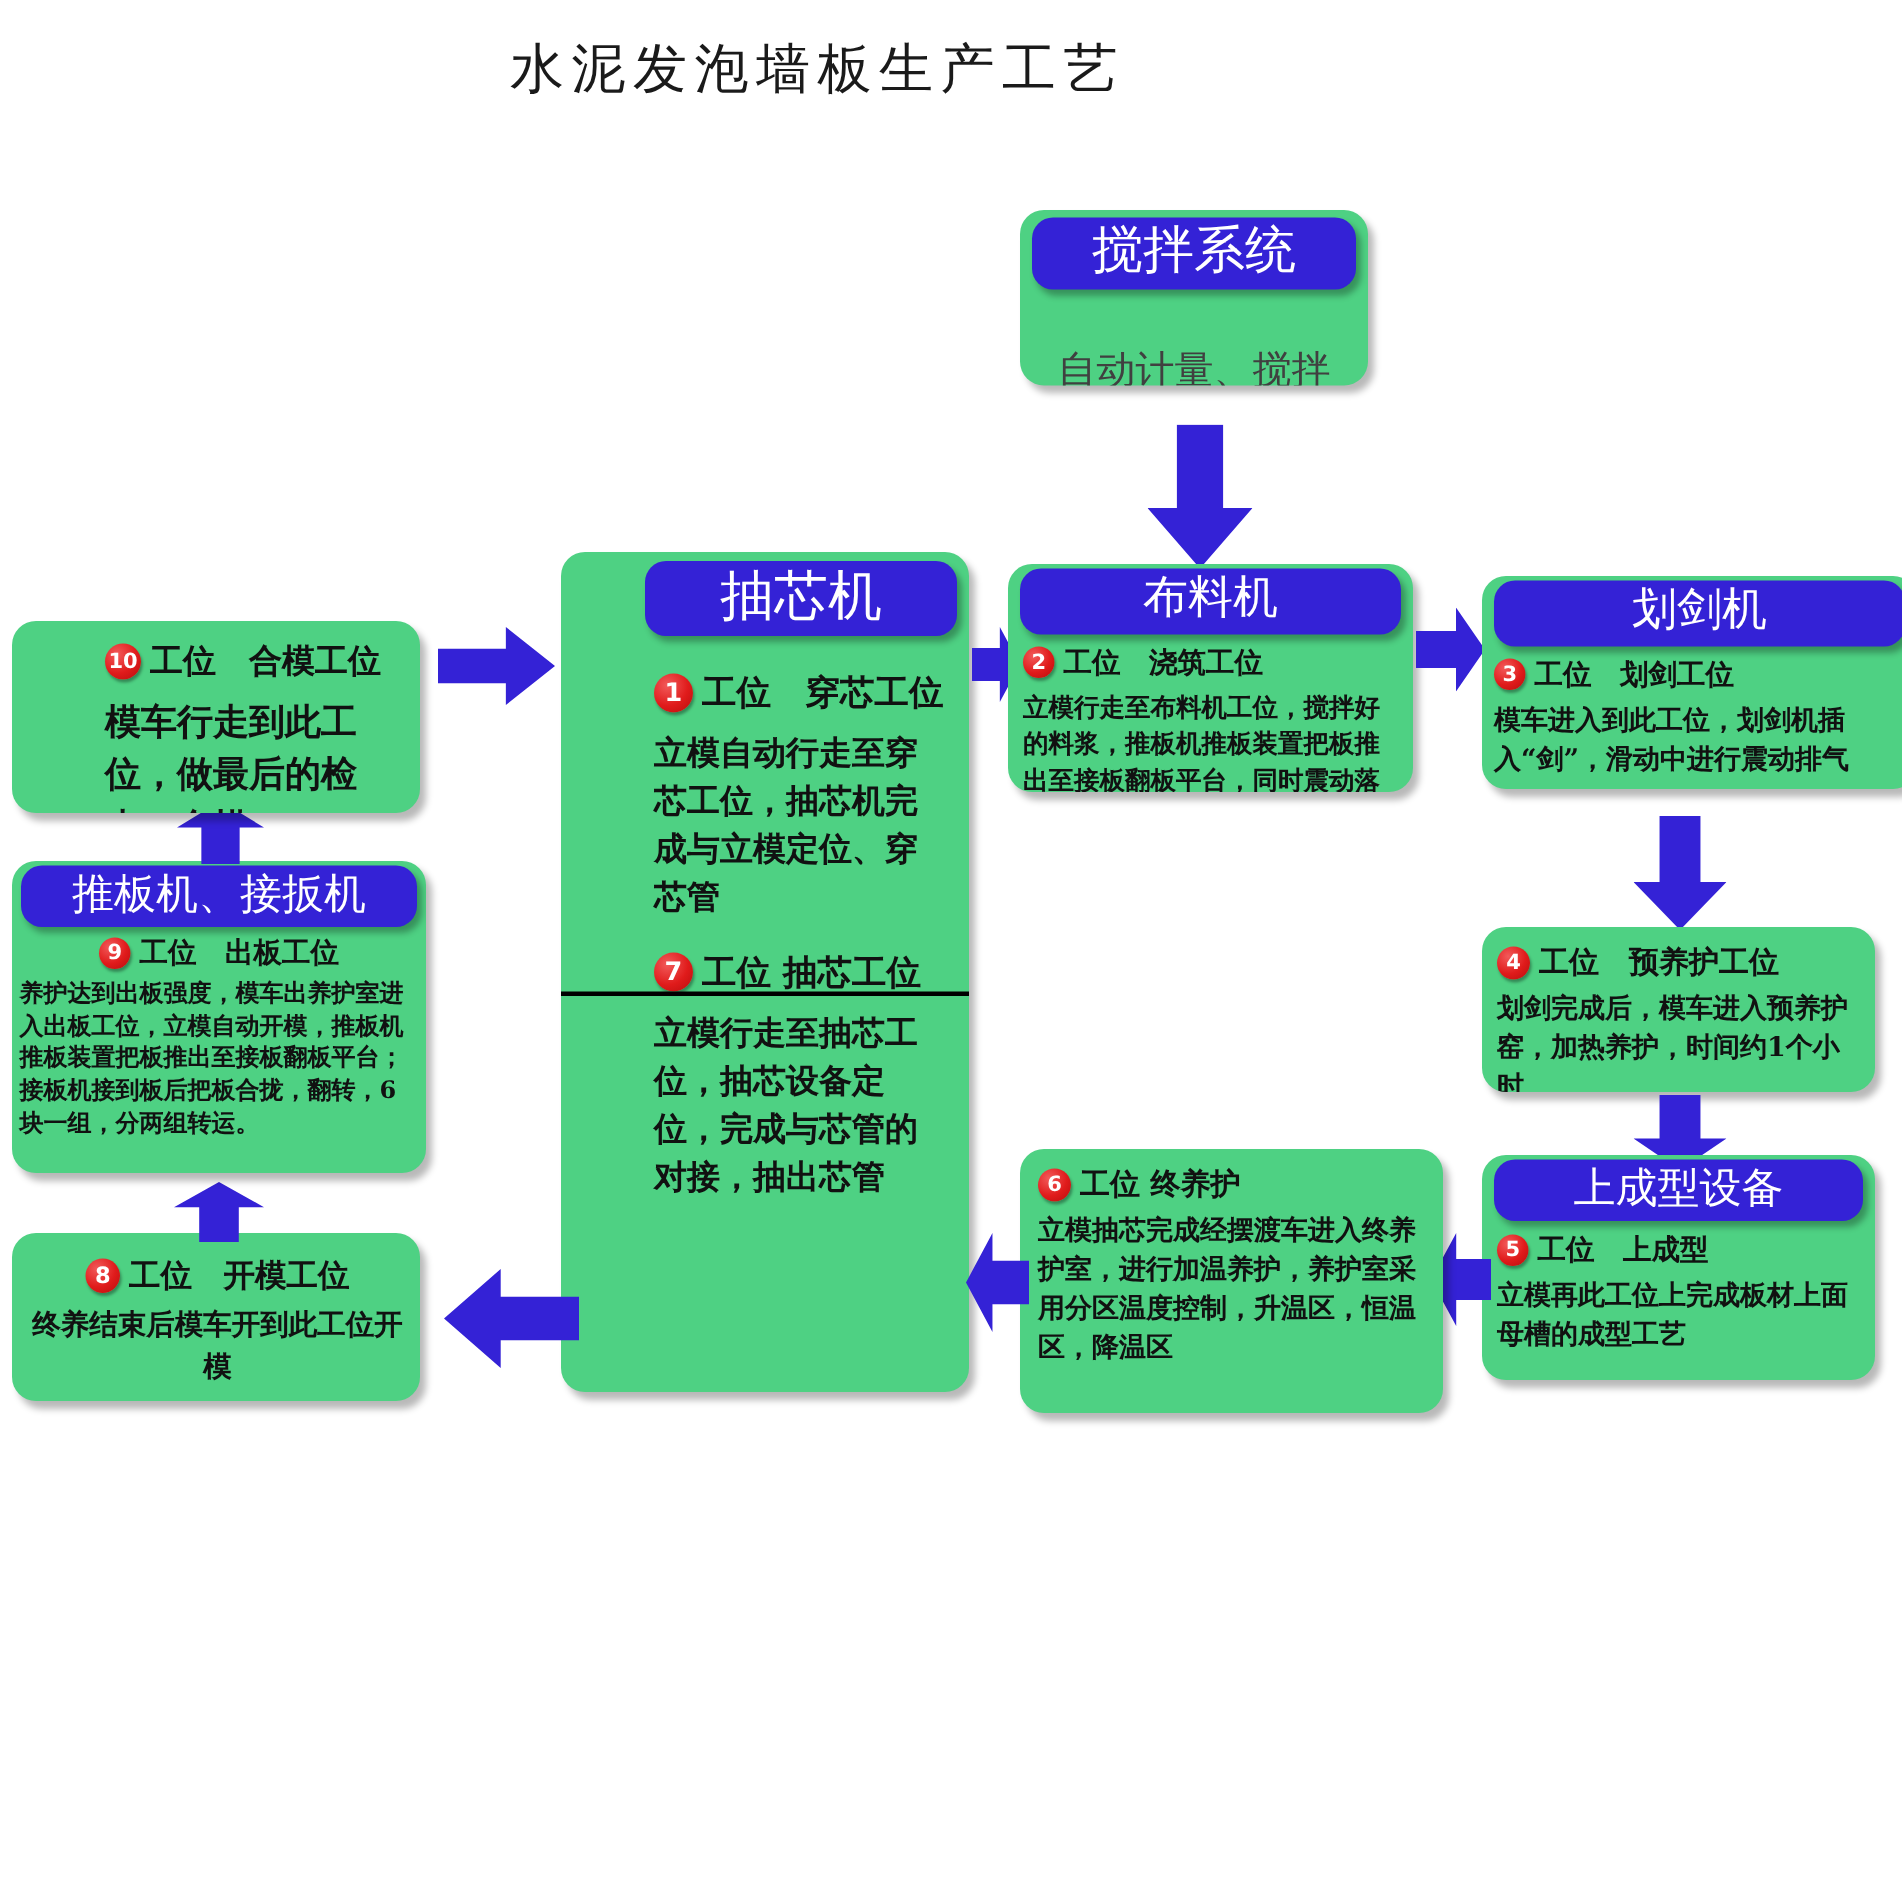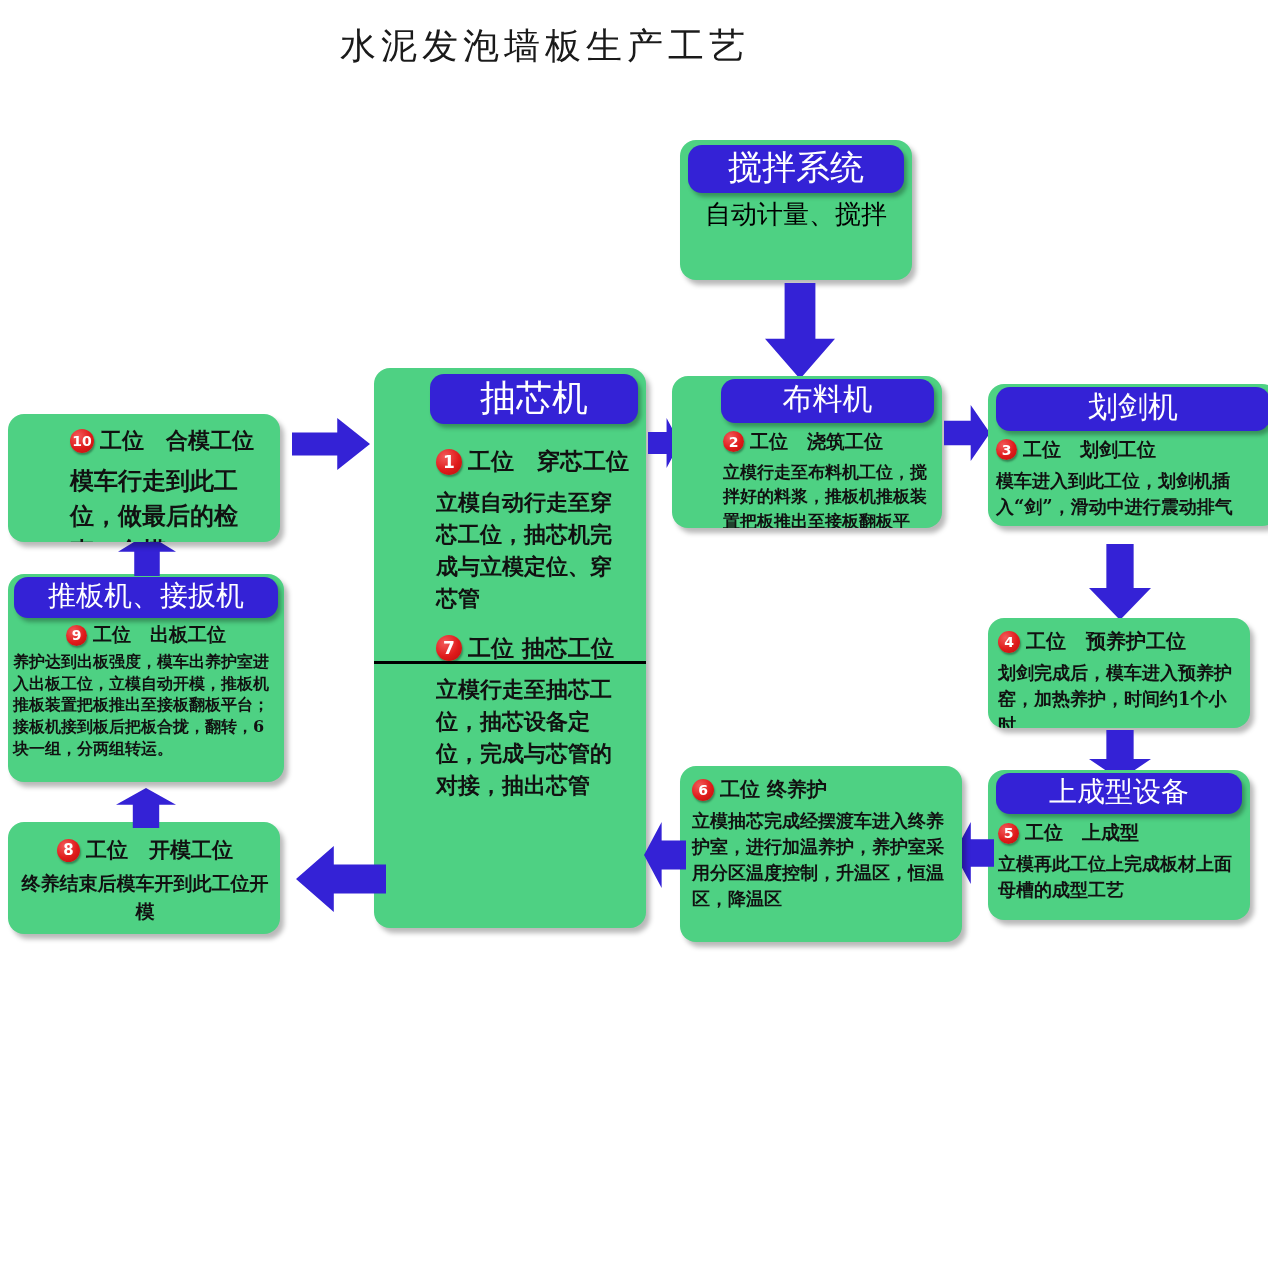--- a/index.html
+++ b/index.html
@@ -51,24 +51,24 @@
     line-height: 1.15;
     padding: 3px 6px 6px 6px;
     box-shadow: 3px 4px 4px rgba(0,0,0,0.30);
     white-space: nowrap;
     font-family: "DejaVu Sans", "Liberation Sans", sans-serif;
   }
   .hdr.small { font-size: 30px; }
   .hdr.xsmall { font-size: 28px; }
 
   .subtitle-blue {
-    color: #000000;
+    color: #404040;
     font-size: 26px;
     text-align: center;
-    margin-top: 4px;
+    margin-top: 36px;
     font-family: "DejaVu Sans", "Liberation Sans", sans-serif;
   }
 
   
   .step-head {
     display: flex;
     align-items: center;
     gap: 6px;
     color: #111111;
     font-family: "DejaVu Serif", "Liberation Serif", serif;
@@ -111,21 +111,21 @@
     height: 3px;
   }
 </style>
 </head>
 <body>
 
 <div id="canvas">
 
   <div class="page-title">水泥发泡墙板生产工艺</div>
 
-  <div class="node" style="left:680px; top:140px; width:232px; height:140px;">
+  <div class="node" style="left:680px; top:140px; width:232px; height:117px;">
     <div class="hdr" style="margin:5px 8px 0 8px;">搅拌系统</div>
     <div class="subtitle-blue">自动计量、搅拌</div>
   </div>
 
   <div class="arrow down" style="left:765px; top:283px; width:70px; height:96px;"></div>
 
   <div class="node" style="left:374px; top:368px; width:272px; height:560px;padding-left:48px;">
     <div class="hdr" style="margin:6px 8px 0 8px; font-size:36px;">抽芯机</div>
 
     <div style="padding:22px 14px 0 14px;">
@@ -142,21 +142,21 @@
       <div class="step-head" style="font-size:23px;">
         <span class="badge" style="width:26px;height:26px;font-size:17px;">7</span>
         <span>工位 抽芯工位</span>
       </div>
       <div class="body-text" style="font-size:22px; margin-top:10px;">立模行走至抽芯工位，抽芯设备定位，完成与芯管的对接，抽出芯管</div>
     </div>
   </div>
 
   <div class="arrow right" style="left:648px; top:418px; width:32px; height:50px;"></div>
 
-  <div class="node" style="left:672px; top:376px; width:270px; height:152px;padding-left:41px;">
+  <div class="node" style="left:672px; top:376px; width:270px; height:152px;">
     <div class="hdr small" style="margin:3px 8px 0 8px;">布料机</div>
     <div style="padding:6px 8px 0 10px;">
       <div class="step-head" style="font-size:19px;">
         <span class="badge" style="width:21px;height:21px;font-size:14px;">2</span>
         <span>工位　浇筑工位</span>
       </div>
       <div class="body-text" style="font-size:17px; margin-top:5px;">立模行走至布料机工位，搅拌好的料浆，推板机推板装置把板推出至接板翻板平台，同时震动落料</div>
     </div>
   </div>
 

